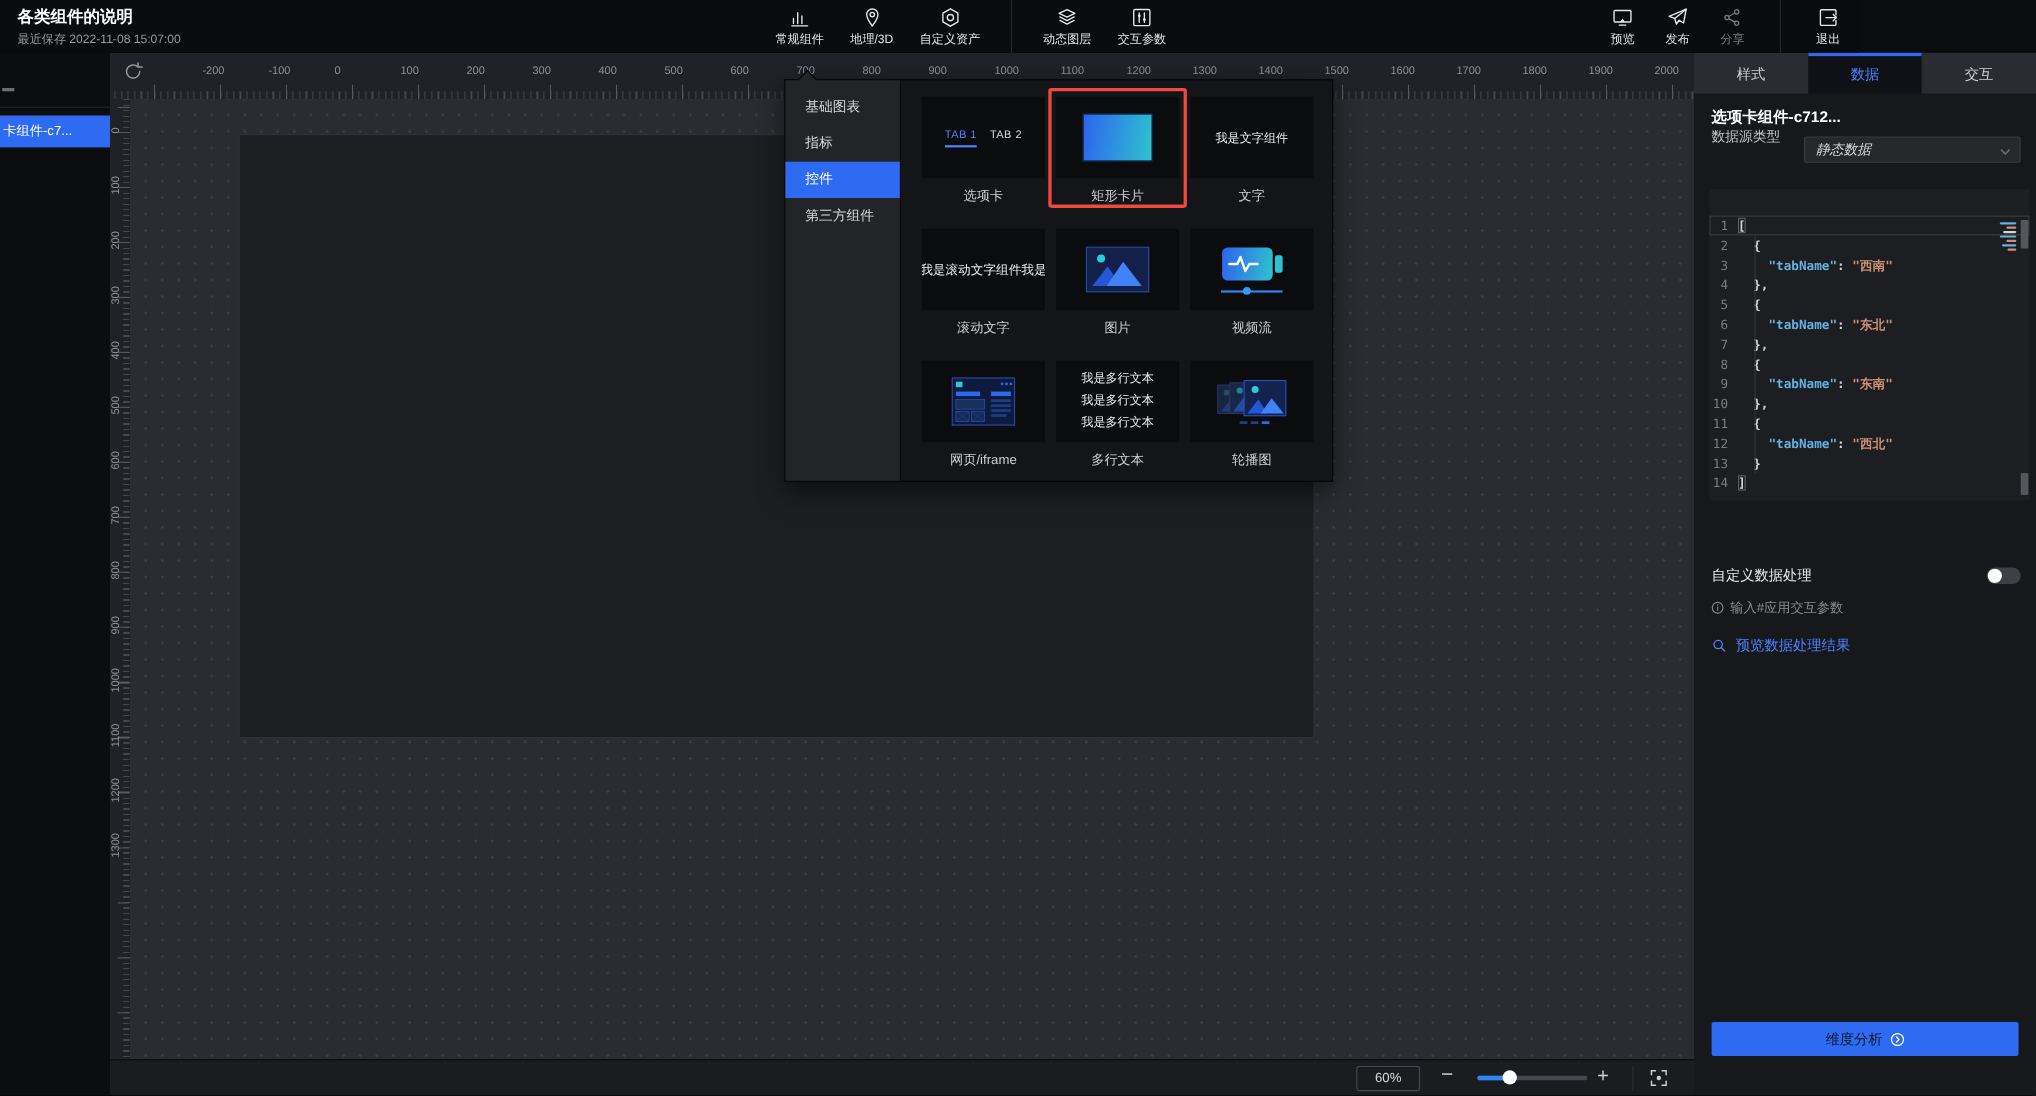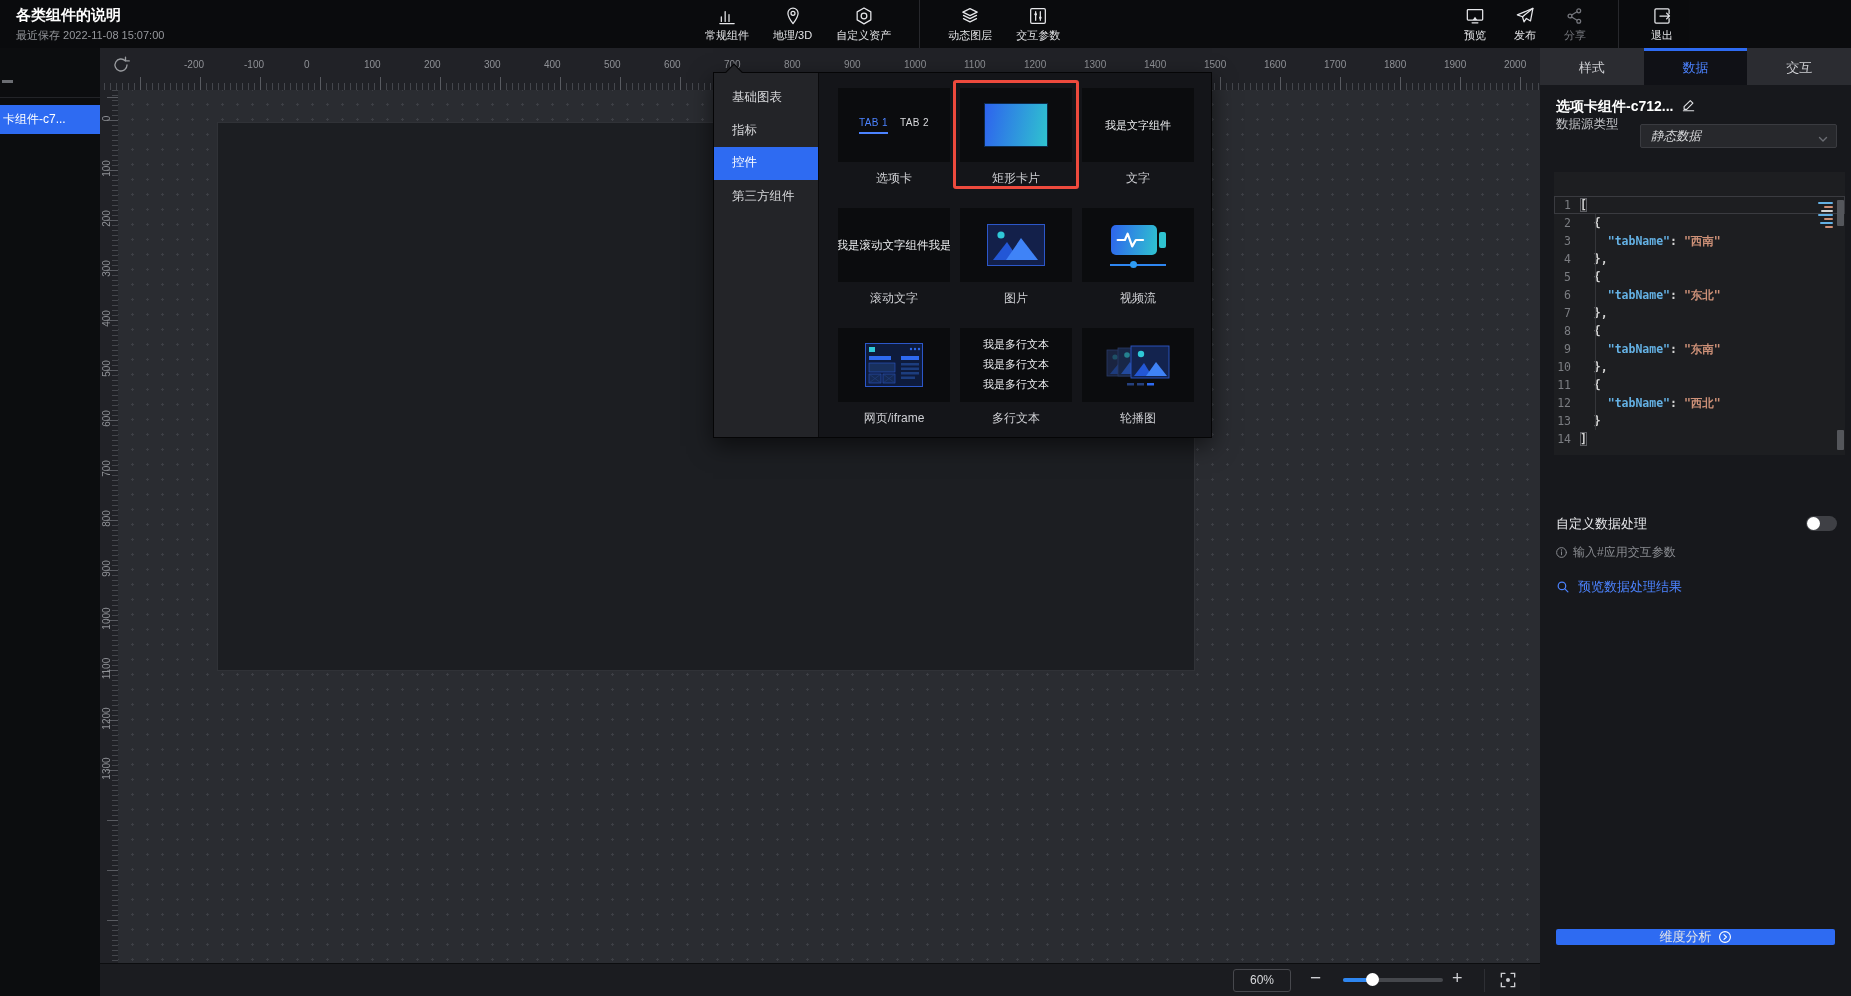--- a/index.html
+++ b/index.html
@@ -87,21 +87,21 @@
       display:flex; align-items:center; justify-content:center; }
   .pv-cam-nub { width:7px; height:16px; background:var(--card-gradient-end); border-radius:2px; margin-left:2px; }
   .pv-track { position:relative; margin-top:9px; width:56px; height:2px; background:#2e86f0; }
   .pv-knob { position:absolute; left:20px; top:-2.5px; width:7px; height:7px; border-radius:50%; background:#2e9cf4; }
 
   
   #inspector { position:absolute; left:1540px; top:48px; width:311px; height:948px; background:#17181c; z-index:40; }
   #insp-tabs { position:absolute; left:0; top:0; width:100%; height:37px; display:flex; }
   .insp-tab { flex:1; background:#2b2c31; color:#cfd0d4; font-size:13px; display:flex; align-items:center; justify-content:center; cursor:pointer; border-top:3px solid transparent; }
   .insp-tab.active { background:#101116; color:var(--accent-light); border-top:3px solid var(--accent); }
-  #comp-name-row { position:absolute; left:16px; top:50px; display:flex; align-items:flex-start; gap:8px; }
+  #comp-name-row { position:absolute; left:16px; top:50px; display:flex; align-items:flex-end; gap:8px;flex-direction:column; }
   #comp-name { font-size:14px; font-weight:bold; color:#fff; }
   #edit-btn { width:15px; height:15px; color:#dfe0e3; cursor:pointer; }
   #edit-btn svg { width:15px; height:15px; fill:none; stroke:currentColor; stroke-width:1.2; stroke-linecap:round; stroke-linejoin:round; }
   #ds-label { position:absolute; left:16px; top:68px; font-size:12.5px; color:#c2c3c7; }
   #ds-select { position:absolute; left:100px; top:76px; right:14px; height:24px; background:#27282c; border:1px solid #3a3b40; border-radius:2px; cursor:pointer;font-style:italic; }
   #ds-value { font-size:12.5px; color:#dadbdd; line-height:22px; padding-left:10px; }
   #ds-chevron { position:absolute; right:7px; top:6px; width:12px; height:12px; color:#6b6d73; }
   #ds-chevron svg { width:12px; height:12px; fill:none; stroke:currentColor; stroke-width:1.4; stroke-linecap:round; stroke-linejoin:round; }
 
   #code-editor { position:absolute; left:14px; top:124px; right:6px; height:283px; background:#1d1e21; cursor:text; }
@@ -125,22 +125,22 @@
   #window-edit-btn { position:absolute; right:14px; top:6px; height:27px; padding:0 12px; border:1px solid var(--accent);
       border-radius:2px; color:var(--accent-light); font-size:13px; line-height:25px; background:transparent; cursor:pointer; }
   #custom-row { position:absolute; left:16px; right:14px; top:466px; height:20px; }
   #custom-label { font-size:13px; color:#e8e9ec; }
   #toggle { position:absolute; right:0; top:2px; width:31px; height:15px; border-radius:8px; background:#3f4045; cursor:pointer; }
   #toggle-knob { position:absolute; left:1px; top:1px; width:13px; height:13px; border-radius:50%; background:#fff; }
   #hint-row { position:absolute; left:15px; top:496px; display:flex; align-items:center; gap:5px; color:#898b90; font-size:12px; }
   #hint-row svg { width:13px; height:13px; fill:none; stroke:currentColor; stroke-width:1.2; stroke-linecap:round; }
   #preview-link { position:absolute; left:16px; top:530px; display:flex; align-items:center; gap:8px; color:var(--accent-light); font-size:13px; cursor:pointer; }
   #preview-link svg { width:14px; height:14px; fill:none; stroke:currentColor; stroke-width:1.4; stroke-linecap:round; }
-  #dimension-btn { position:absolute; left:16px; right:16px; top:881px; height:16px; background:var(--accent); border-radius:2px;
-      color:#e5e5e5; font-size:13px; display:flex; align-items:center; justify-content:center; gap:6px; cursor:pointer; }
+  #dimension-btn { position:absolute; left:16px; right:16px; top:881px; height:31px; background:var(--accent); border-radius:2px;
+      color:#0f172a; font-size:13px; display:flex; align-items:center; justify-content:center; gap:6px; cursor:pointer; }
   #dimension-btn svg { width:14px; height:14px; fill:none; stroke:#fff; stroke-width:1.3; stroke-linecap:round; stroke-linejoin:round; }
 </style>
 </head>
 <body>
 
 <div id="app">
 
   <header id="topbar">
     <div id="hd-left">
       <div id="hd-title">各类组件的说明</div>

